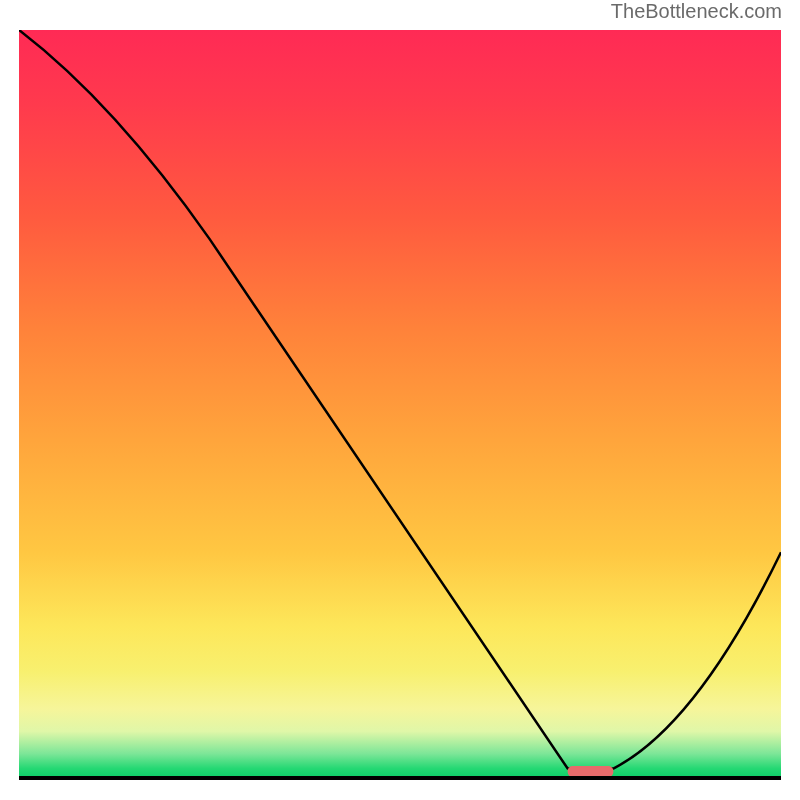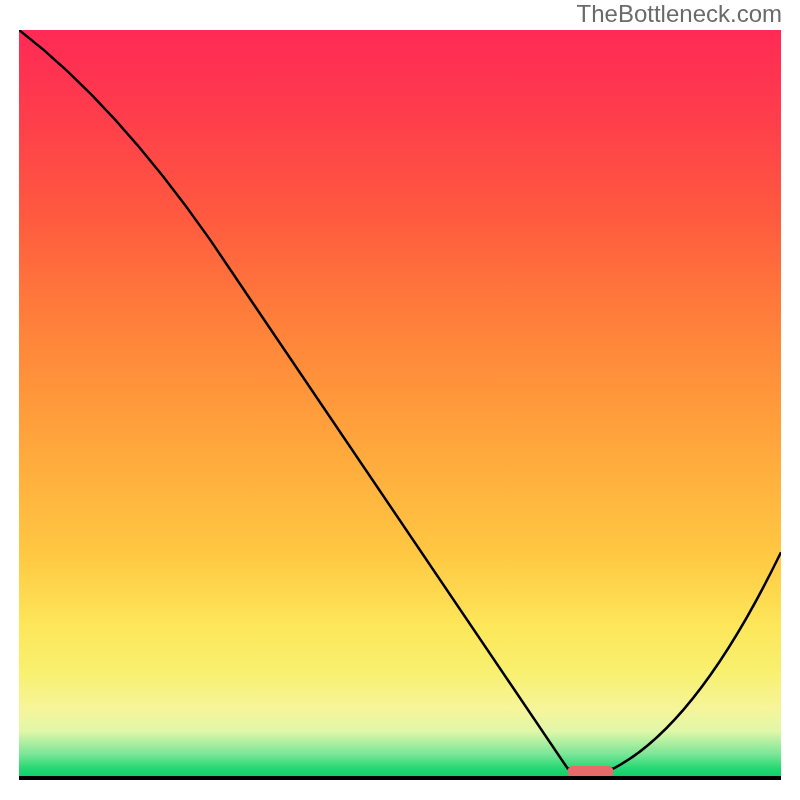--- a/index.html
+++ b/index.html
@@ -8,21 +8,21 @@
     width: 800px;
     height: 800px;
     font-family: Arial, sans-serif;
     background: #fff;
     position: relative;
   }
   .attribution {
     position: absolute;
     top: 0;
     right: 18px;
-    font-size: 24px;
+    font-size: 20px;
     color: #6a6a6a;
     font-family: Arial, sans-serif;
   }
   .plot-area {
     position: absolute;
     left: 19px;
     top: 30px;
     width: 762px;
     height: 750px;
     

